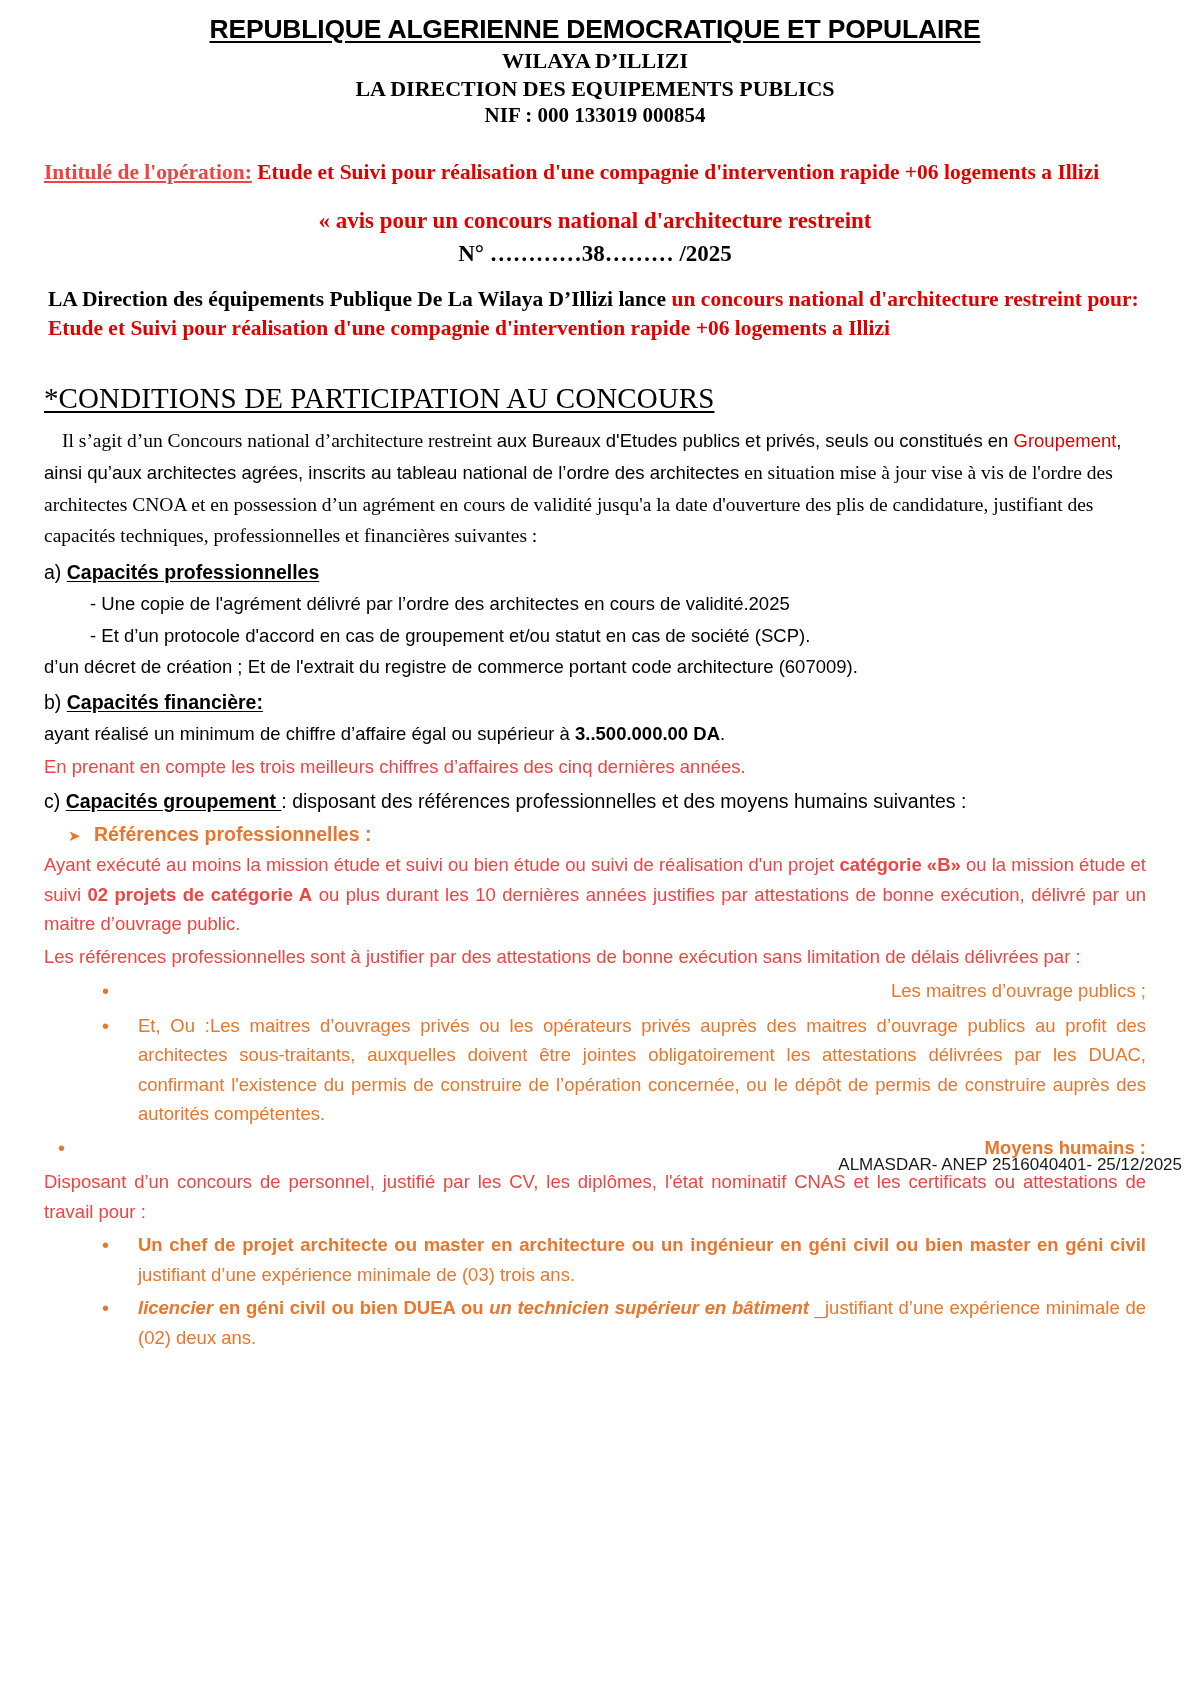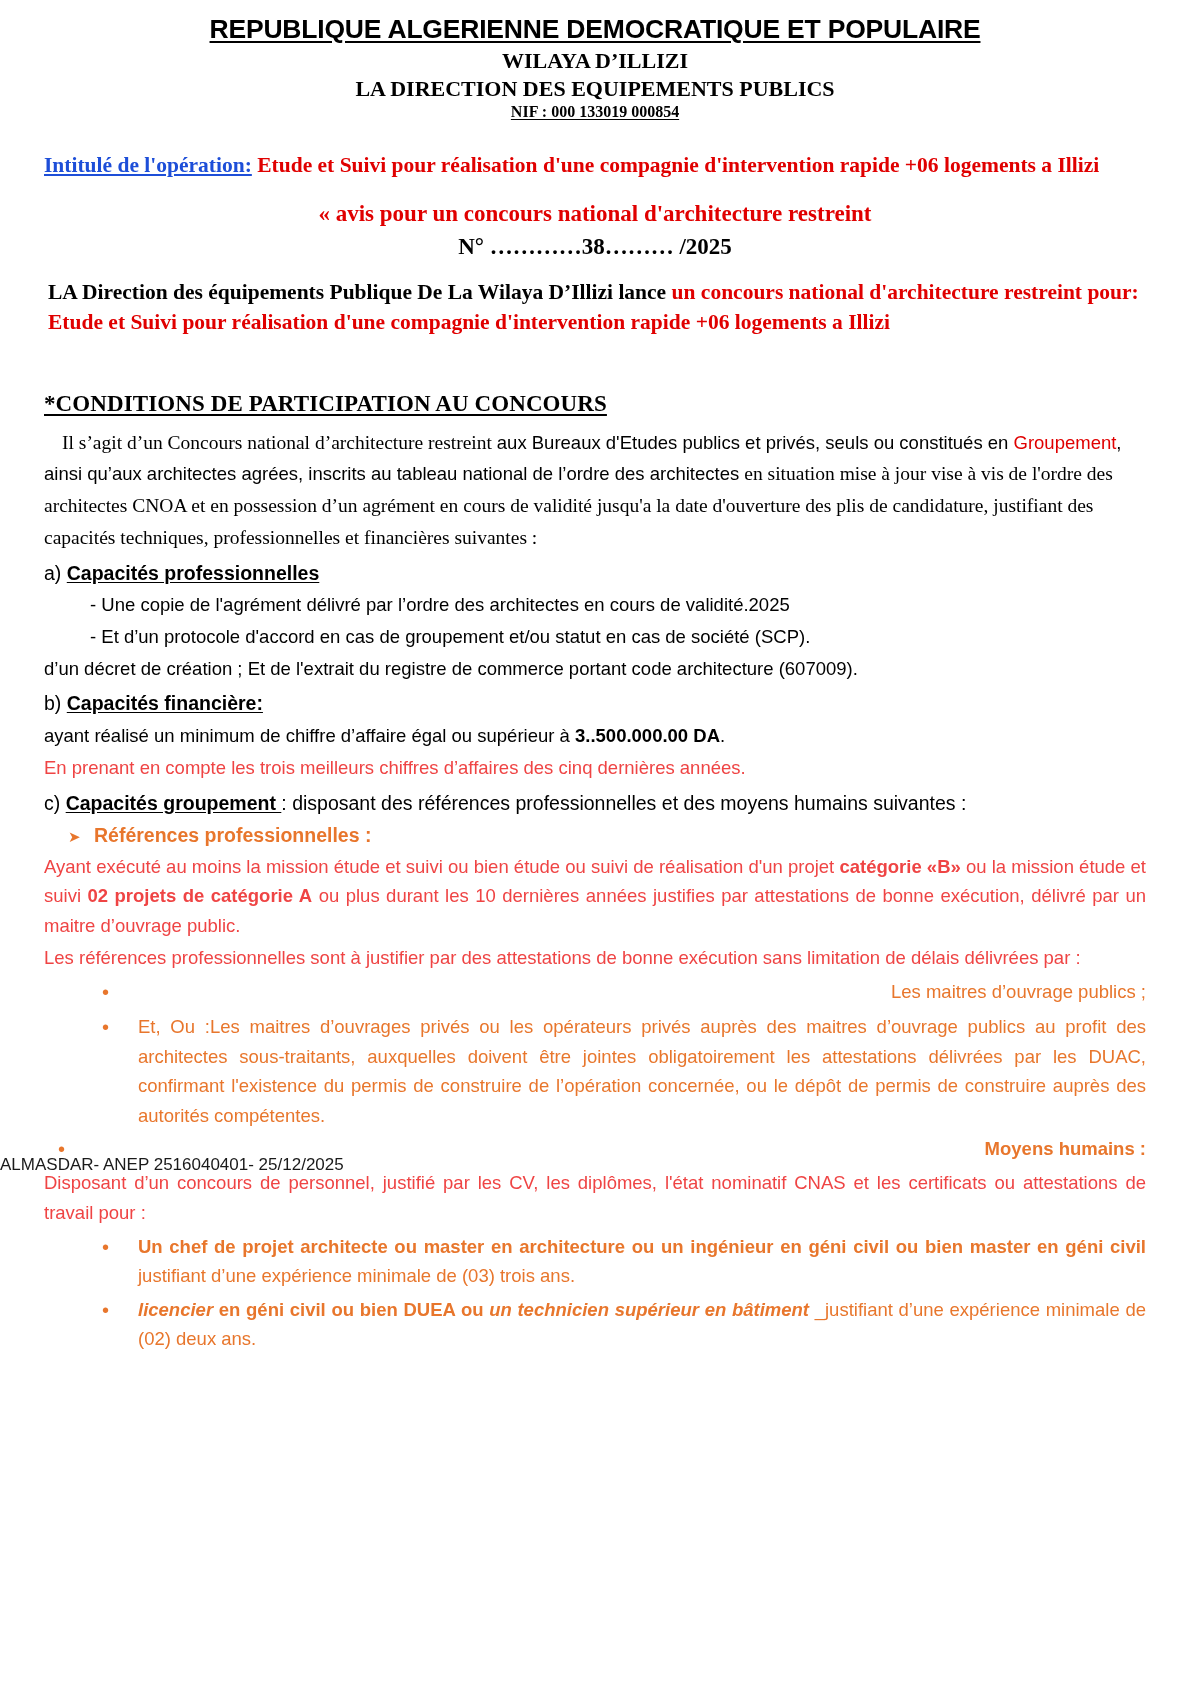--- a/index.html
+++ b/index.html
@@ -46,37 +46,36 @@
     font-size: 22px;
     font-weight: bold;
     line-height: 1.25;
   }
   .hdr-3 {
     font-size: 22px;
     font-weight: bold;
     line-height: 1.25;
   }
   .hdr-4 {
-    font-size: 16px;
-    font-weight: bold;
-    text-decoration: underline;
+    font-size: 21px;
+    font-weight: bold;
     text-underline-offset: 2px;
     line-height: 1.3;
   }
 
   
   .intitule {
     margin-top: 28px;
     font-size: 21.5px;
     font-weight: bold;
     line-height: 1.32;
     text-align: left;
   }
   .u-bold-black {
-    color: #1d4ed8;
+    color: #ef4444;
     font-weight: bold;
     text-decoration: underline;
     text-underline-offset: 2px;
     text-align: right;
   }
   .red { color: #e00000; }
   .red-b { color: #e00000; font-weight: bold; margin-top: 11px; }
 
   .avis {
     margin-top: 20px;
@@ -99,23 +98,23 @@
     margin-top: 16px;
     font-size: 21.5px;
     font-weight: bold;
     line-height: 1.36;
     text-align: left;
     padding-left: 4px;
   }
 
   
   .cond-title {
-    margin-top: 54px;
-    font-size: 23px;
-    font-weight: bold;
+    margin-top: 39px;
+    font-size: 29px;
+    font-weight: normal;
     text-decoration: underline;
     text-underline-offset: 3px;
     letter-spacing: 0.1px;
   }
 
   
   .para {
     font-size: 19.5px;
     line-height: 1.62;
     text-align: left;
@@ -207,23 +206,23 @@
     text-align: justify;
   }
   .bullet-text.nojust { text-align: right; }
   .bold { font-weight: bold; }
   .bi { font-weight: bold; font-style: italic; }
   .ul2 { text-underline-offset: 2px; }
 
   .footer {
     position: absolute;
     left: 0;
-    right: 0;
+    right: 8px;
     bottom: 42px;
-    text-align: left;
+    text-align: right;
     font-family: "Liberation Sans", sans-serif;
     font-size: 17px;
     color: #1a1a1a;
   }
 </style>
 </head>
 <body>
 
 <div class="page">
 <div class="inner">

